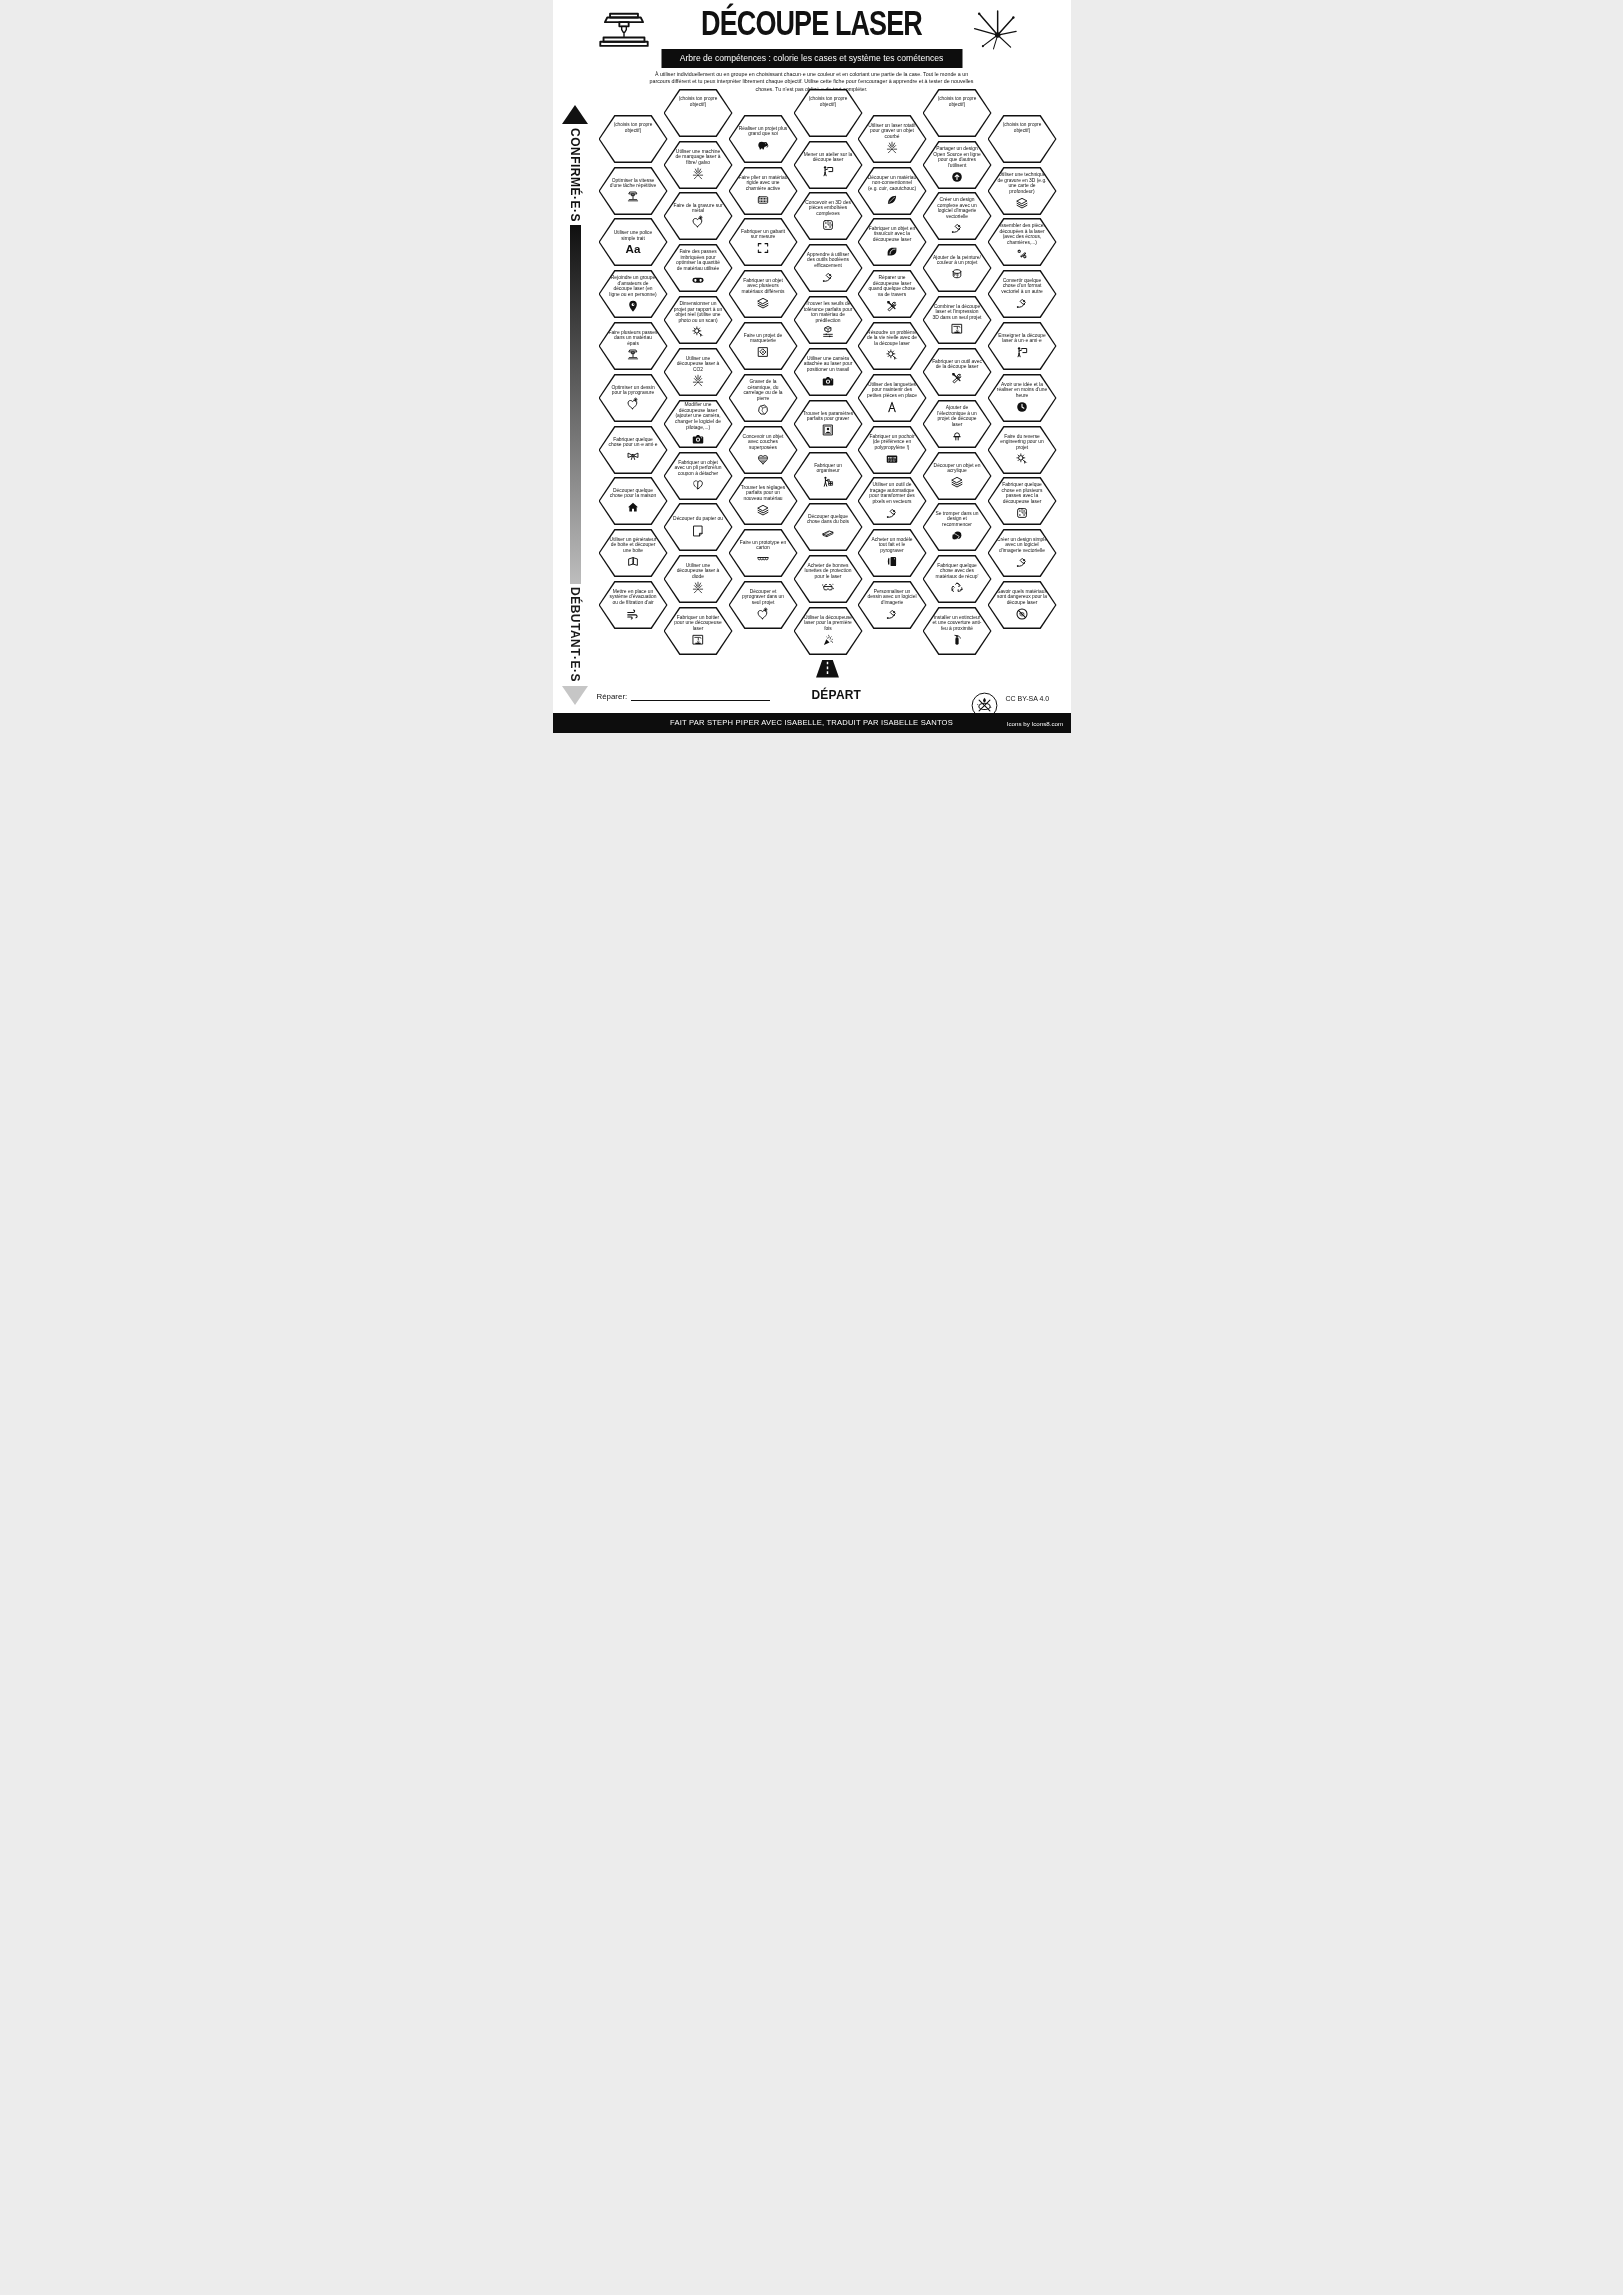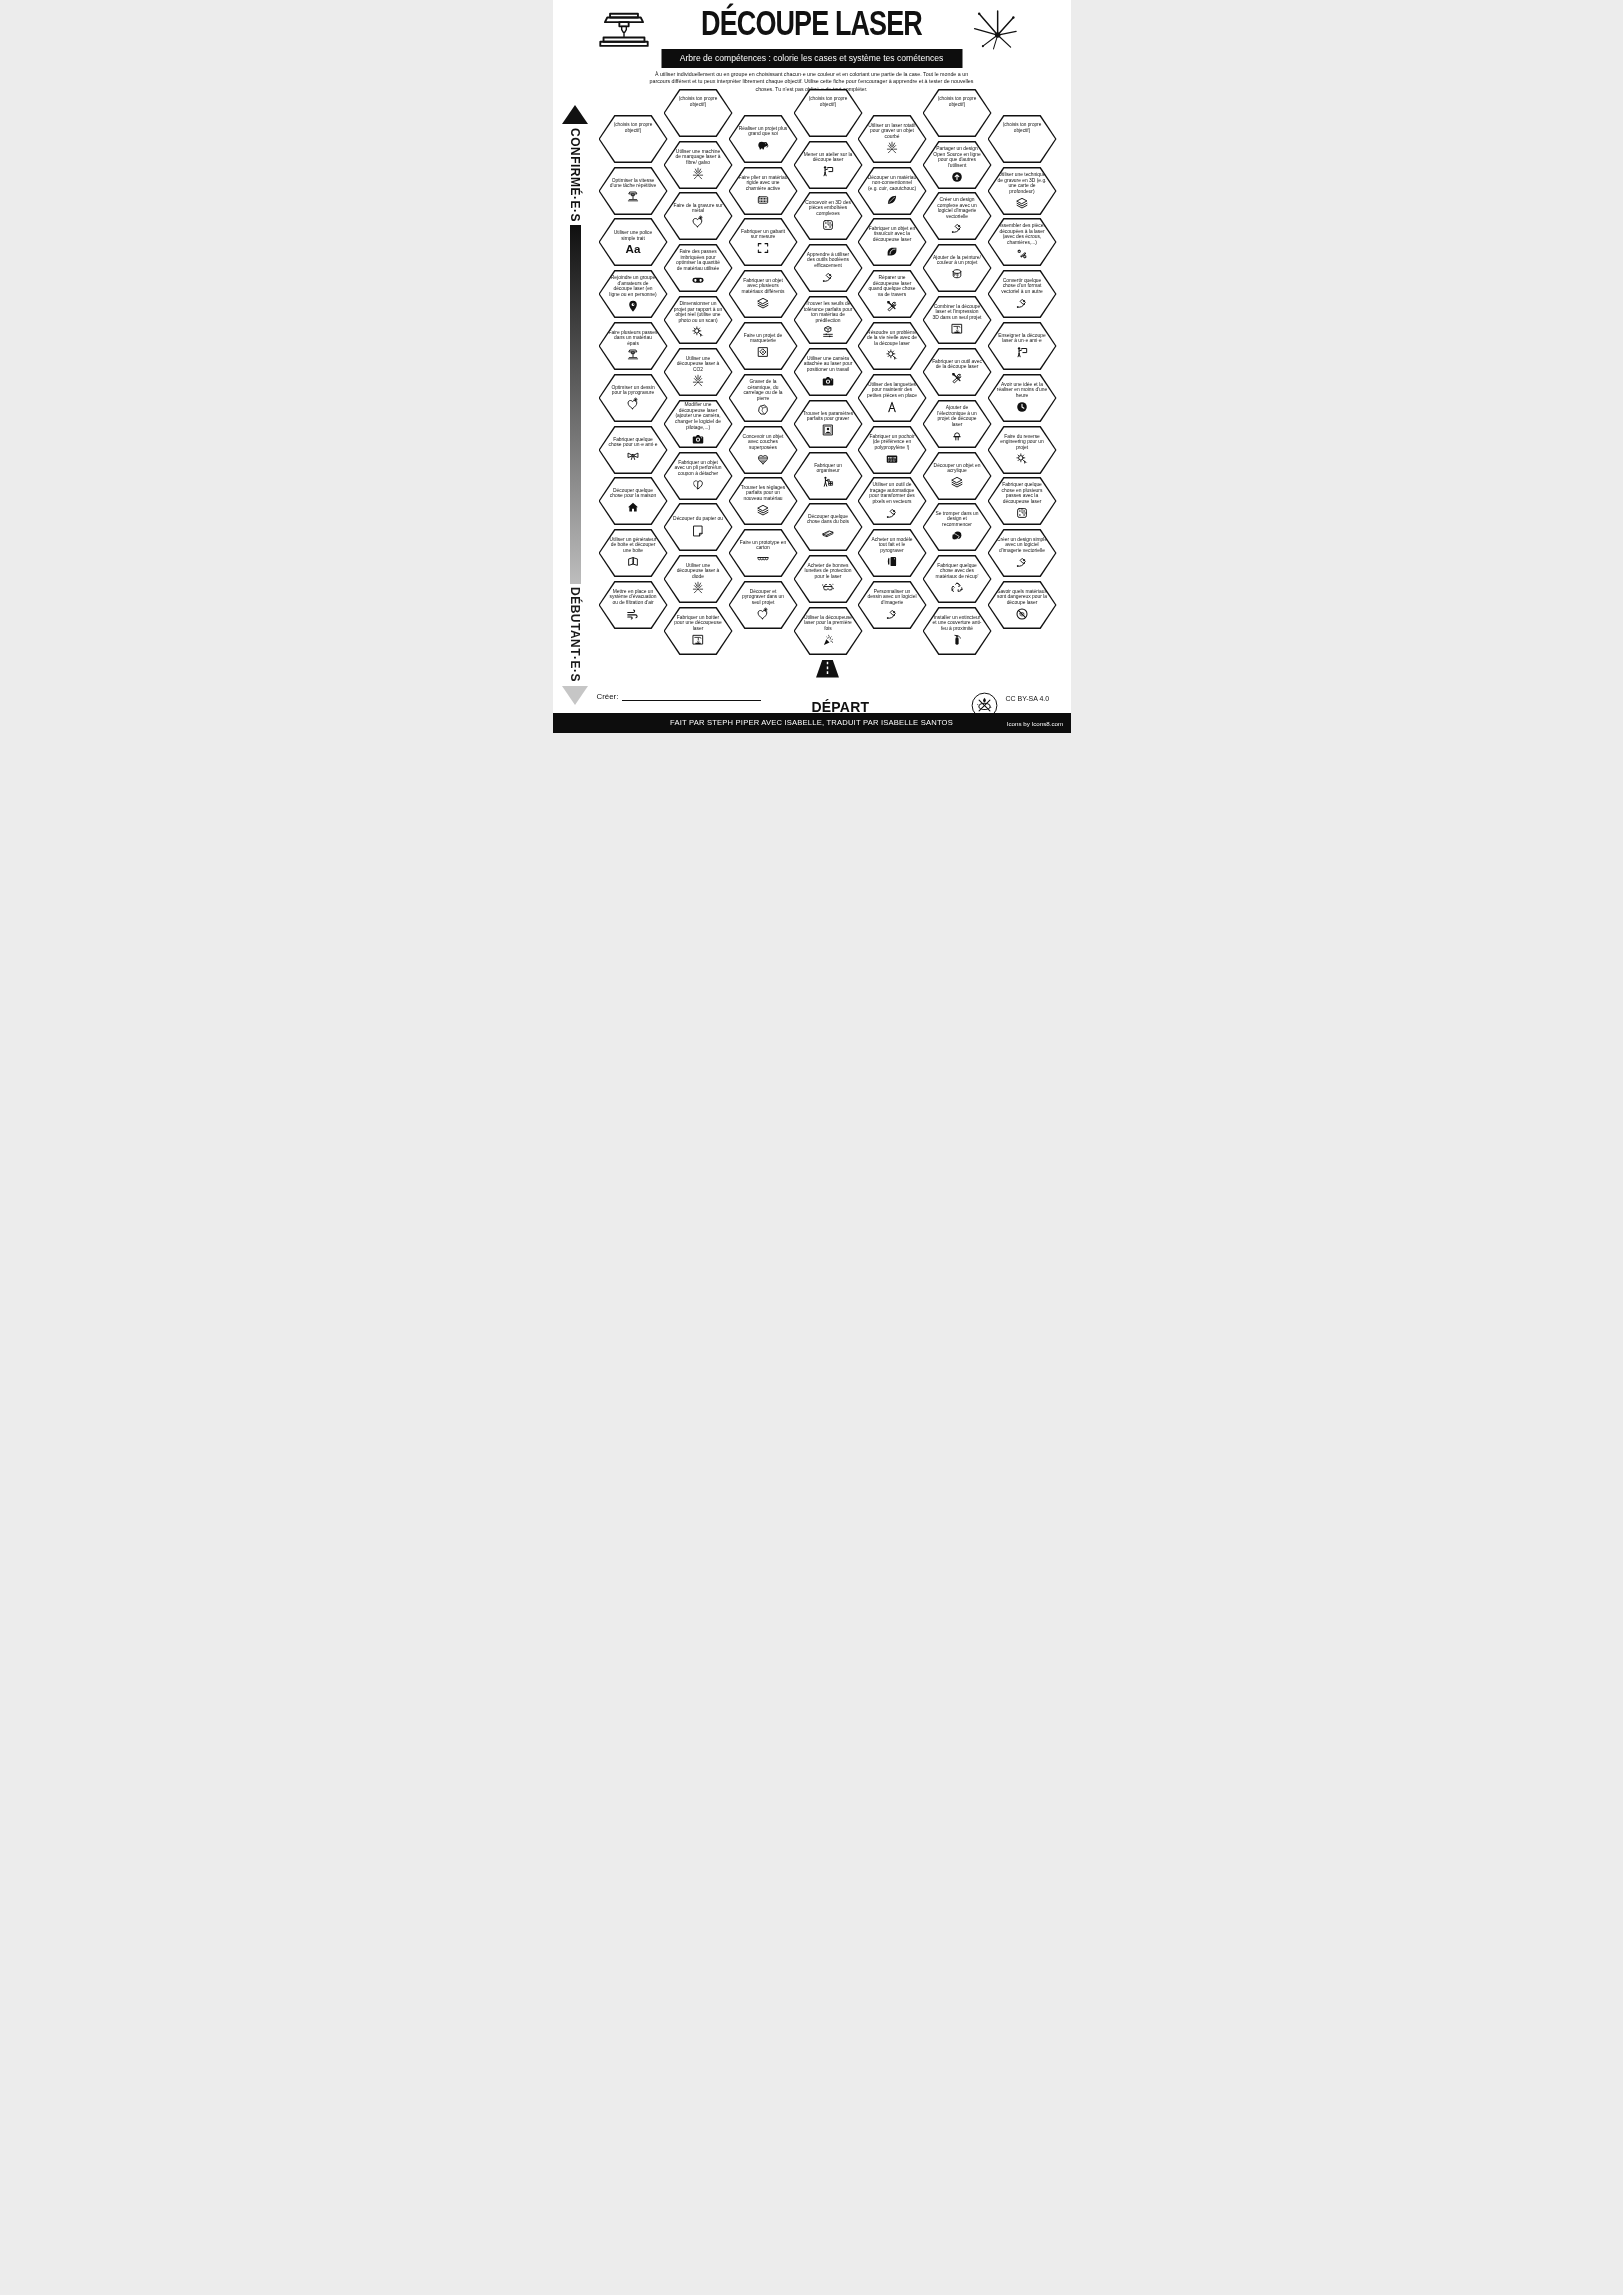--- a/index.html
+++ b/index.html
@@ -32,21 +32,21 @@
           display:flex;flex-direction:column;align-items:center;justify-content:center;
           gap:1.4px;padding:1.9px 7.9px;box-sizing:border-box;text-align:center;}
   .hex-label{font-size:4.9px;line-height:1.16;}
   .goal .hex-in{justify-content:flex-start;padding-top:6px;}
   .goal .hex-label{font-size:4.7px;}
   .hicon{width:14px;height:14px;flex:0 0 auto;fill:none;stroke:#111;stroke-width:1.6;stroke-linecap:round;stroke-linejoin:round;}
   .aa{font-size:11.6px;font-weight:bold;line-height:1;}
 
   
   .depart{position:absolute;left:259px;top:659px;width:32px;text-align:center;}
-  .depart-label{font-weight:bold;font-size:14px;letter-spacing:0.2px;margin-top:19px;}
+  .depart-label{font-weight:bold;font-size:12px;letter-spacing:0.2px;margin-top:8px;}
   .firstname{position:absolute;left:44px;top:692px;font-size:7.9px;display:flex;align-items:flex-end;}
   .firstname .line{display:inline-block;width:139px;border-bottom:0.7px solid #111;margin-left:3.7px;}
   .license{position:absolute;left:453px;top:695px;font-size:7px;}
   .badge{position:absolute;left:418px;top:692px;}
   .footer-bar{position:absolute;left:0;right:0;bottom:0;height:20.4px;background:#0d0d0d;color:#fff;}
   .footer-credit{position:absolute;left:0;right:0;top:5.6px;text-align:center;font-size:7.6px;letter-spacing:0.2px;}
   .footer-icons{position:absolute;right:7.4px;top:7px;font-size:6.2px;}
 </style>
 </head>
 <body>
@@ -917,21 +917,21 @@
 
   <div class="depart">
     <svg width="27" height="19.4" viewBox="0 0 60 44">
       <path d="M18 2h24l14 40H4z" fill="#111"></path>
       <path d="M30 6v6M30 17v6M30 28v6" stroke="#fff" stroke-width="3.4"></path>
     </svg>
     <div class="depart-label">DÉPART</div>
   </div>
 
   <div class="firstname">
-    <span>Créer:</span>
+    <span>Réparer:</span>
     <span class="line"></span>
   </div>
   <div class="license">CC BY-SA 4.0</div>
   <div class="badge">
     <svg width="27" height="27" viewBox="0 0 60 60">
       <circle cx="30" cy="30" r="27.5" fill="#fff" stroke="#111" stroke-width="2.2"></circle>
       <g stroke="#111" stroke-width="2.4" stroke-linecap="round" fill="none">
         <path d="M18 42L42 18"></path>
           <path d="M18 18l24 24"></path>
         <ellipse cx="30" cy="32" rx="12.5" ry="7"></ellipse>

